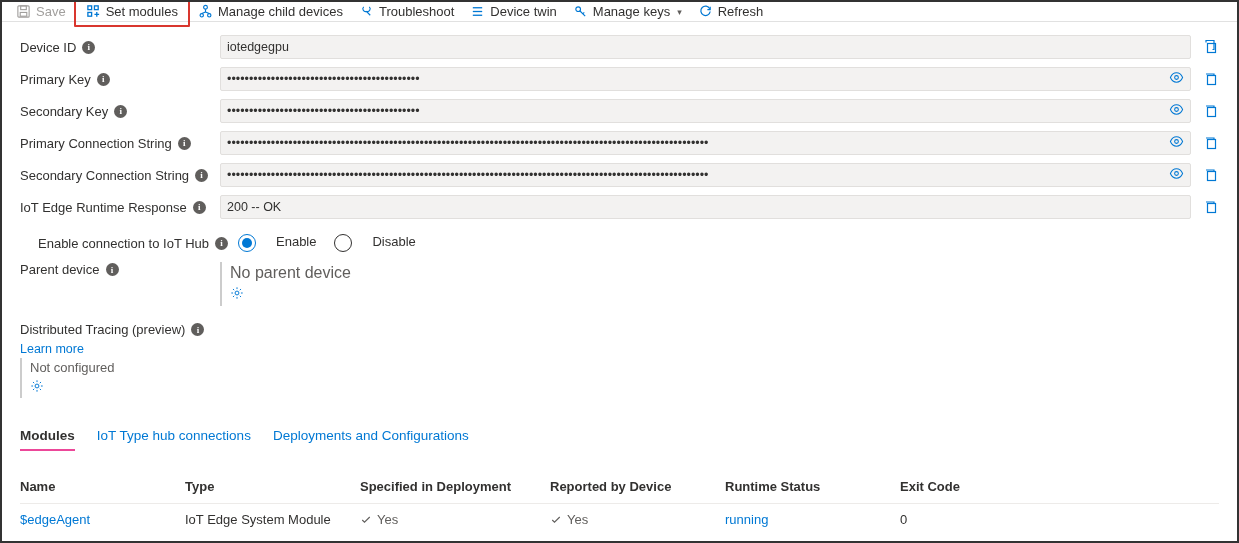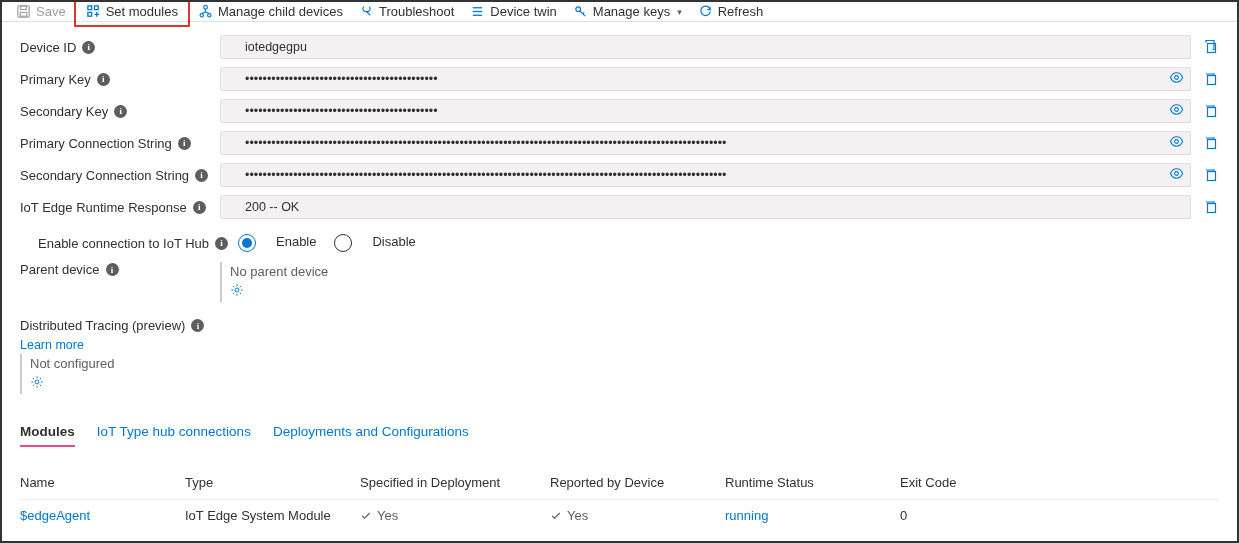--- a/index.html
+++ b/index.html
@@ -65,21 +65,21 @@
     align-items:center;
     gap:8px;
     min-width:0;
   }
   .input-like {
     flex:1;
     height:24px;
     background:#f3f2f1;
     border:1px solid #e1dfdd;
     border-radius:2px;
-    padding:2px 24px;
+    padding:2px 6px;
     display:flex;
     align-items:center;
     font-size:12.5px;
     color:#323130;
     overflow:hidden;
     white-space:nowrap;
     position:relative;
   }
   .input-like .reveal {
     position:absolute;
@@ -111,21 +111,21 @@
   .radio.selected .radio-circle { border-color:#0078d4; }
   .radio.selected .radio-circle::after {
     content:""; width:10px;height:10px;border-radius:50%;
     background:#0078d4;
   }
 
   .parent-box {
     border-left:2px solid #ccc;
     padding:2px 0 2px 8px;
     color:#605e5c;
-    font-size:13px;
+    font-size:16px;
   }
   .gear {
     color:#0078d4; margin-top:4px;
     display:inline-block;
   }
 
   .tracing-block { margin-top:16px; }
   .learn-link { color:#0078d4; cursor:pointer; font-size:12.5px; }
   .not-conf-box {
     border-left:2px solid #ccc;
@@ -155,21 +155,21 @@
   
   .mods-table { margin-top:18px; }
   .mods-header, .mods-row {
     display:grid;
     grid-template-columns: 165px 175px 190px 175px 175px 150px;
     align-items:center;
     font-size:13px;
     padding:8px 0;
   }
   .mods-header {
-    font-weight:400;
+    font-weight:700;
     color:#323130;
     border-bottom:1px solid #fff;
   }
   .mods-row { border-top:1px solid #edebe9; }
   .link { color:#0078d4; cursor:pointer; }
   .check-cell { display:flex; align-items:center; gap:5px; color:#605e5c; }
   .check-cell svg { width:12px;height:12px;stroke:#605e5c; }
 
 </style>
 </head>

